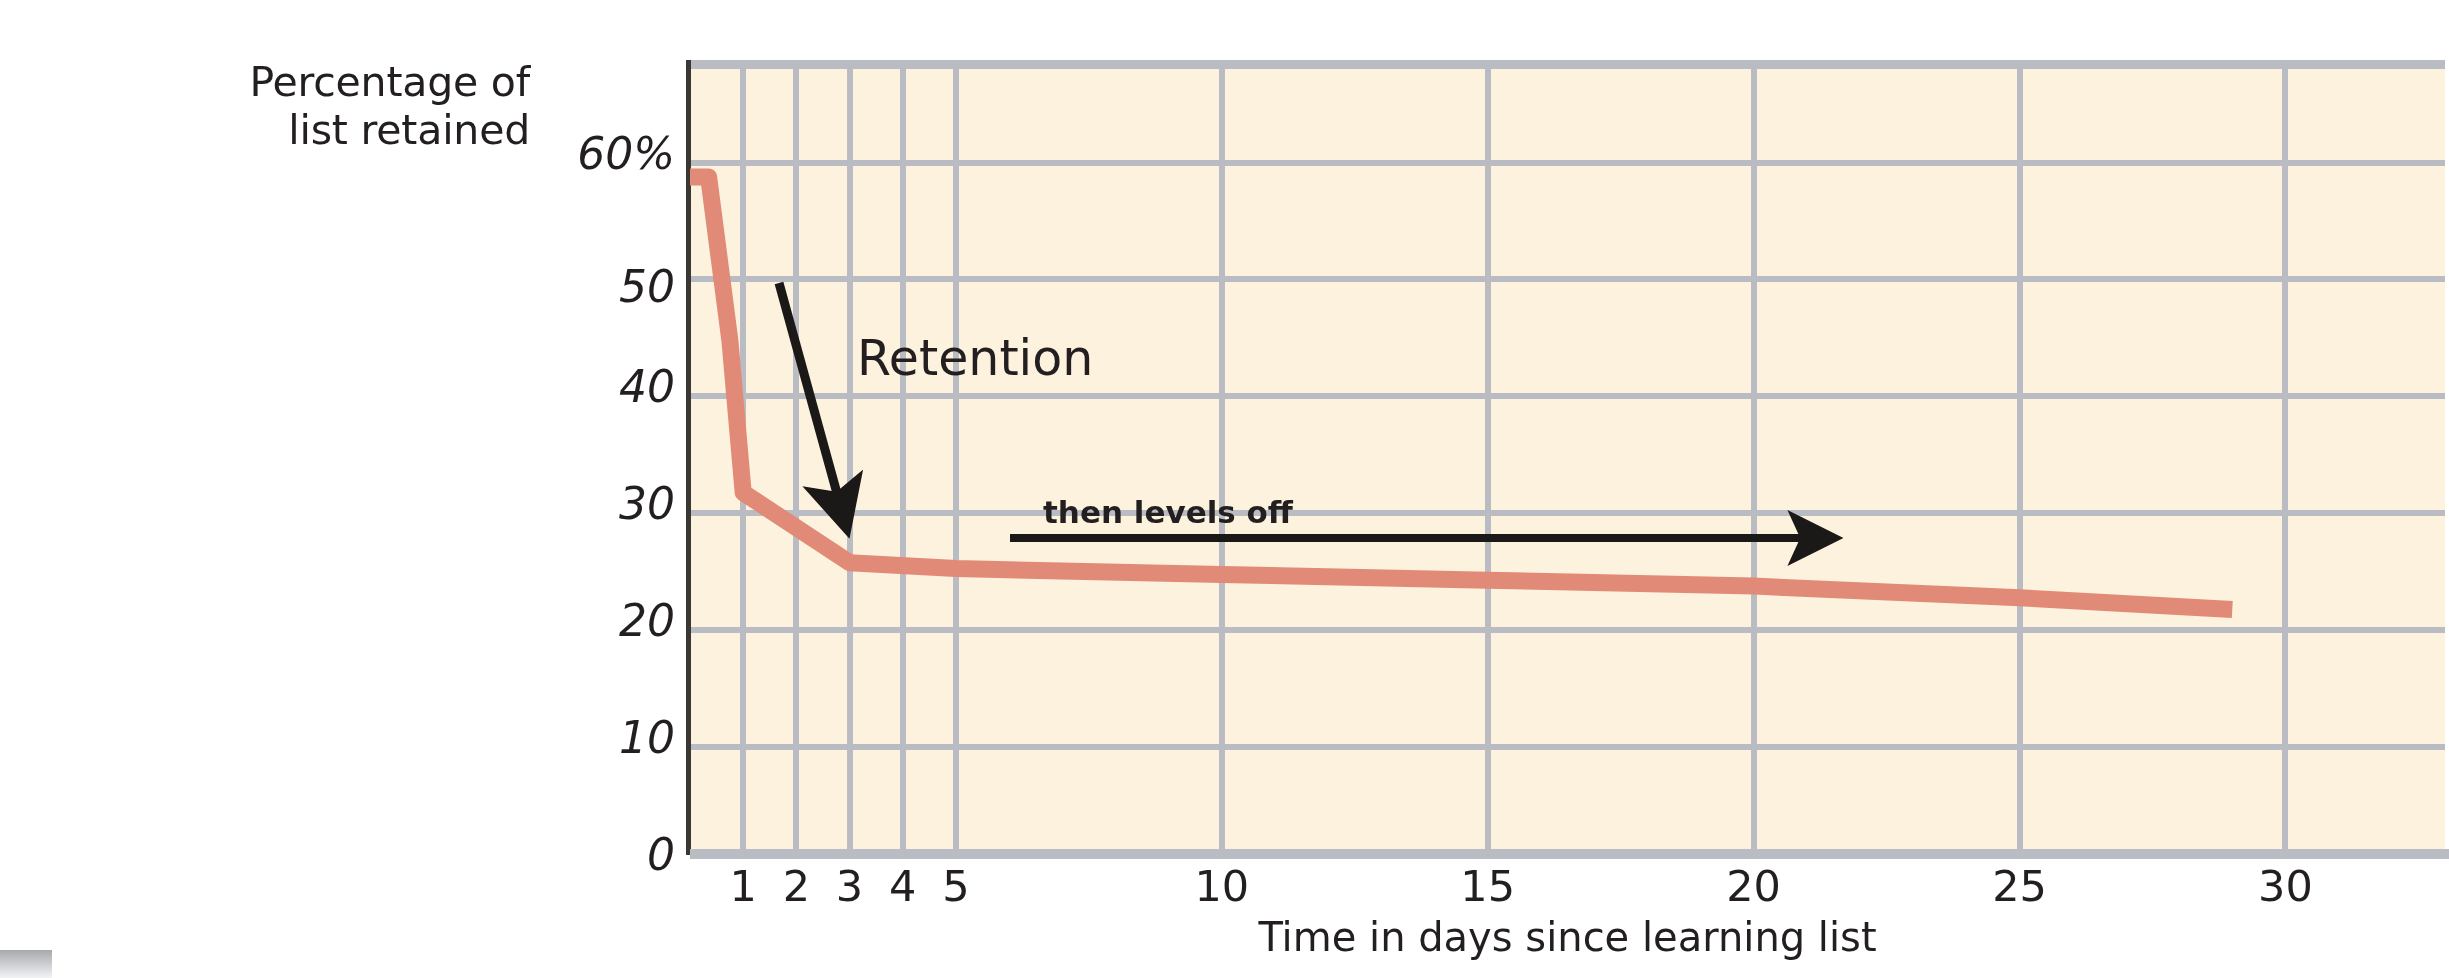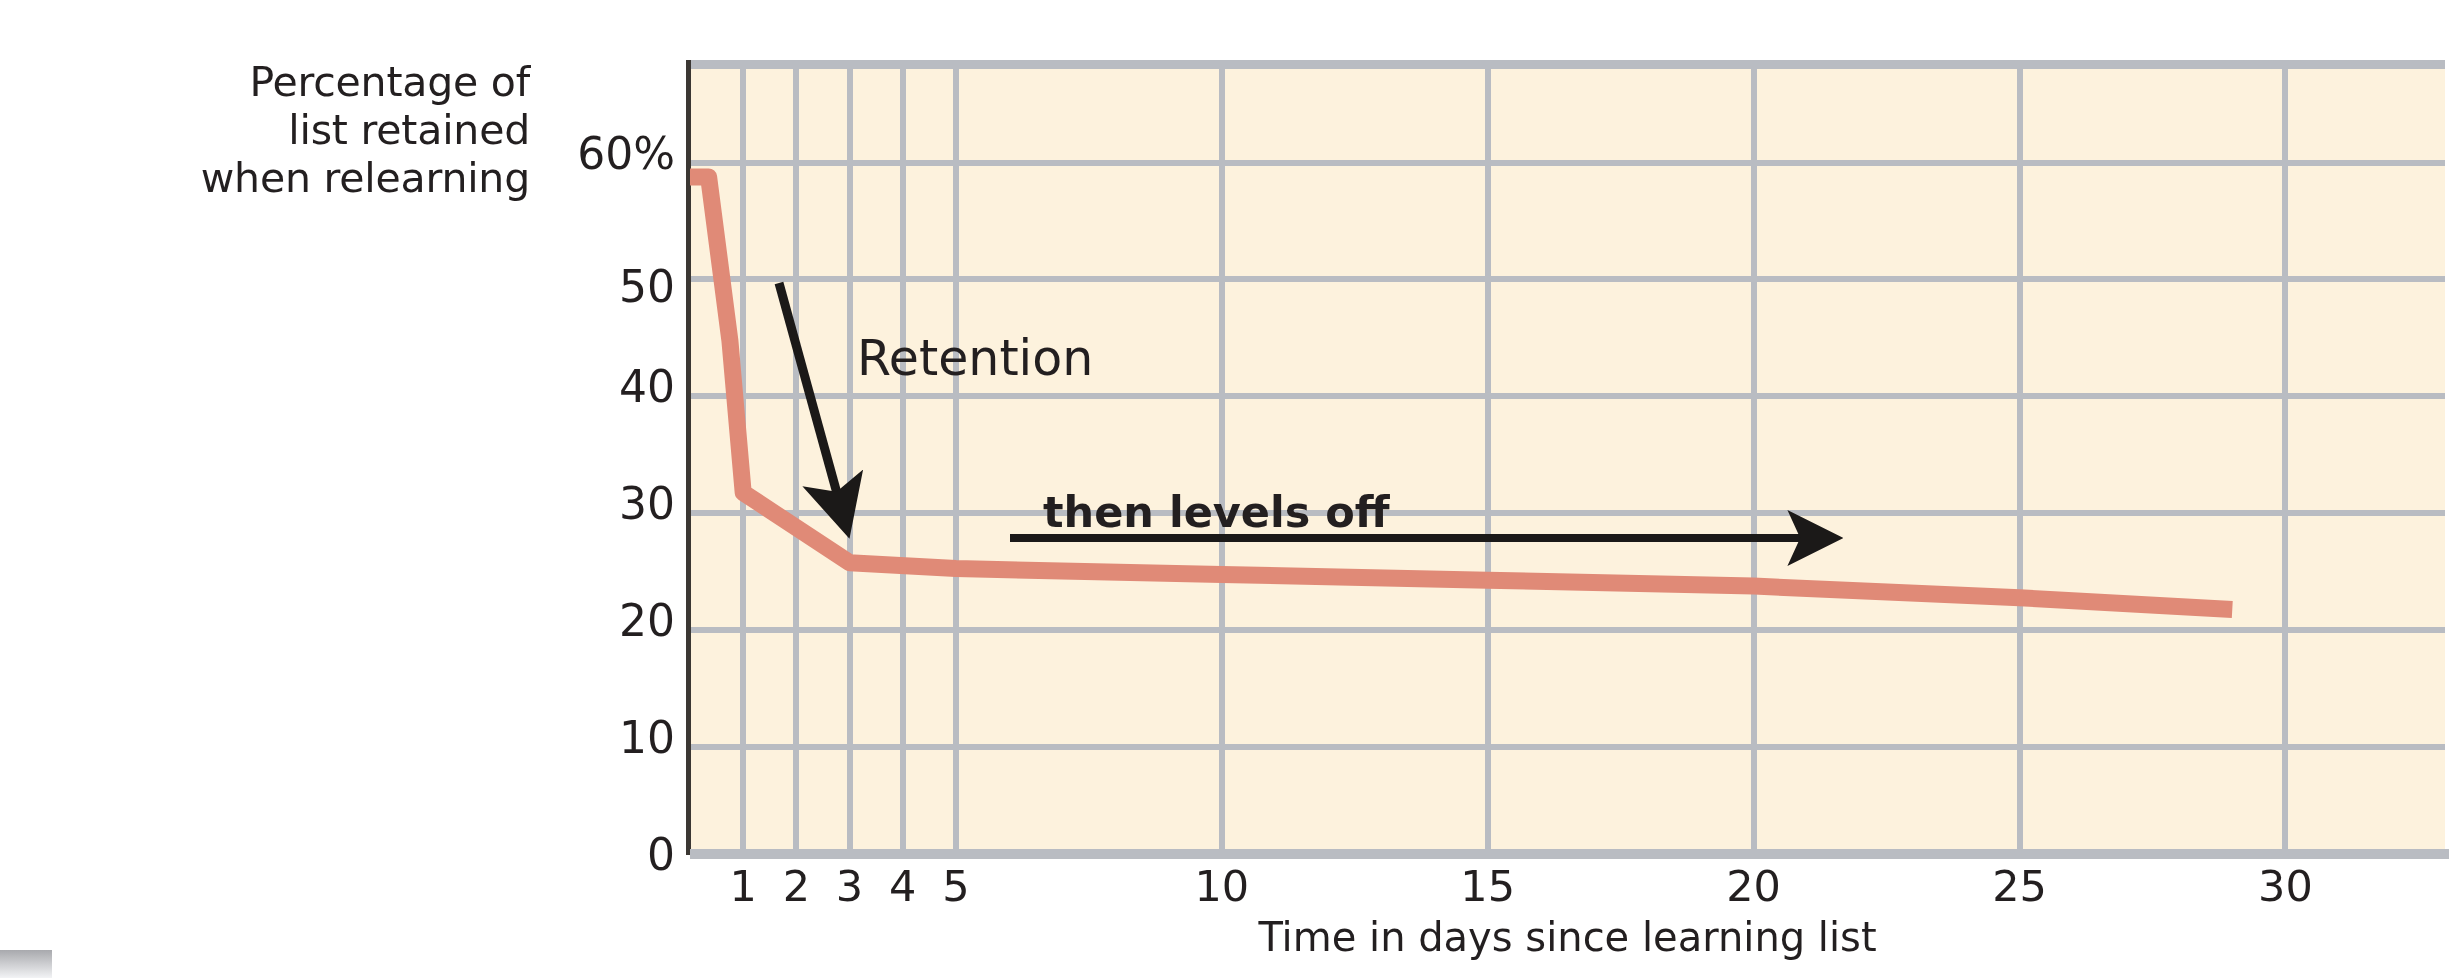--- a/index.html
+++ b/index.html
@@ -92,20 +92,21 @@
 
   
   .ytick {
     position: absolute;
     right: 0;
     width: 150px;
     text-align: right;
     font-size: 44px;
     line-height: 44px;
     color: #231f20;
+    font-style: italic;
   }
   #y-ticks {
     position: absolute;
     left: 505px;
     top: 0;
     width: 170px;
     height: 978px;
   }
 
   
@@ -148,21 +149,21 @@
     line-height: 51px;
     color: #231f20;
     white-space: nowrap;
   }
   #annotation-drops .ln { display: block; }
 
   #annotation-levels {
     position: absolute;
     left: 1043px;
     top: 488px;
-    font-size: 43px;
+    font-size: 31px;
     line-height: 48px;
     color: #231f20;
     font-weight: 600;
     white-space: nowrap;
     text-align: right;
   }
 
   #arrow-svg {
     position: absolute;
     left: 0; top: 0;
@@ -183,21 +184,20 @@
   }
 </style>
 </head>
 <body>
 
 <div id="figure">
 
   <div id="y-axis-title">
     <span class="ln">Percentage of</span>
     <span class="ln">list retained</span>
-    <span class="ln">when relearning</span>
   </div>
 
   <div id="plot-area">
     <div id="plot-inner">
         <div class="grid-v" style="left: 50.1818px;"></div>
         <div class="grid-v" style="left: 103.364px;"></div>
         <div class="grid-v" style="left: 156.545px;"></div>
         <div class="grid-v" style="left: 209.727px;"></div>
         <div class="grid-v" style="left: 262.909px;"></div>
         <div class="grid-v" style="left: 528.818px;"></div>

